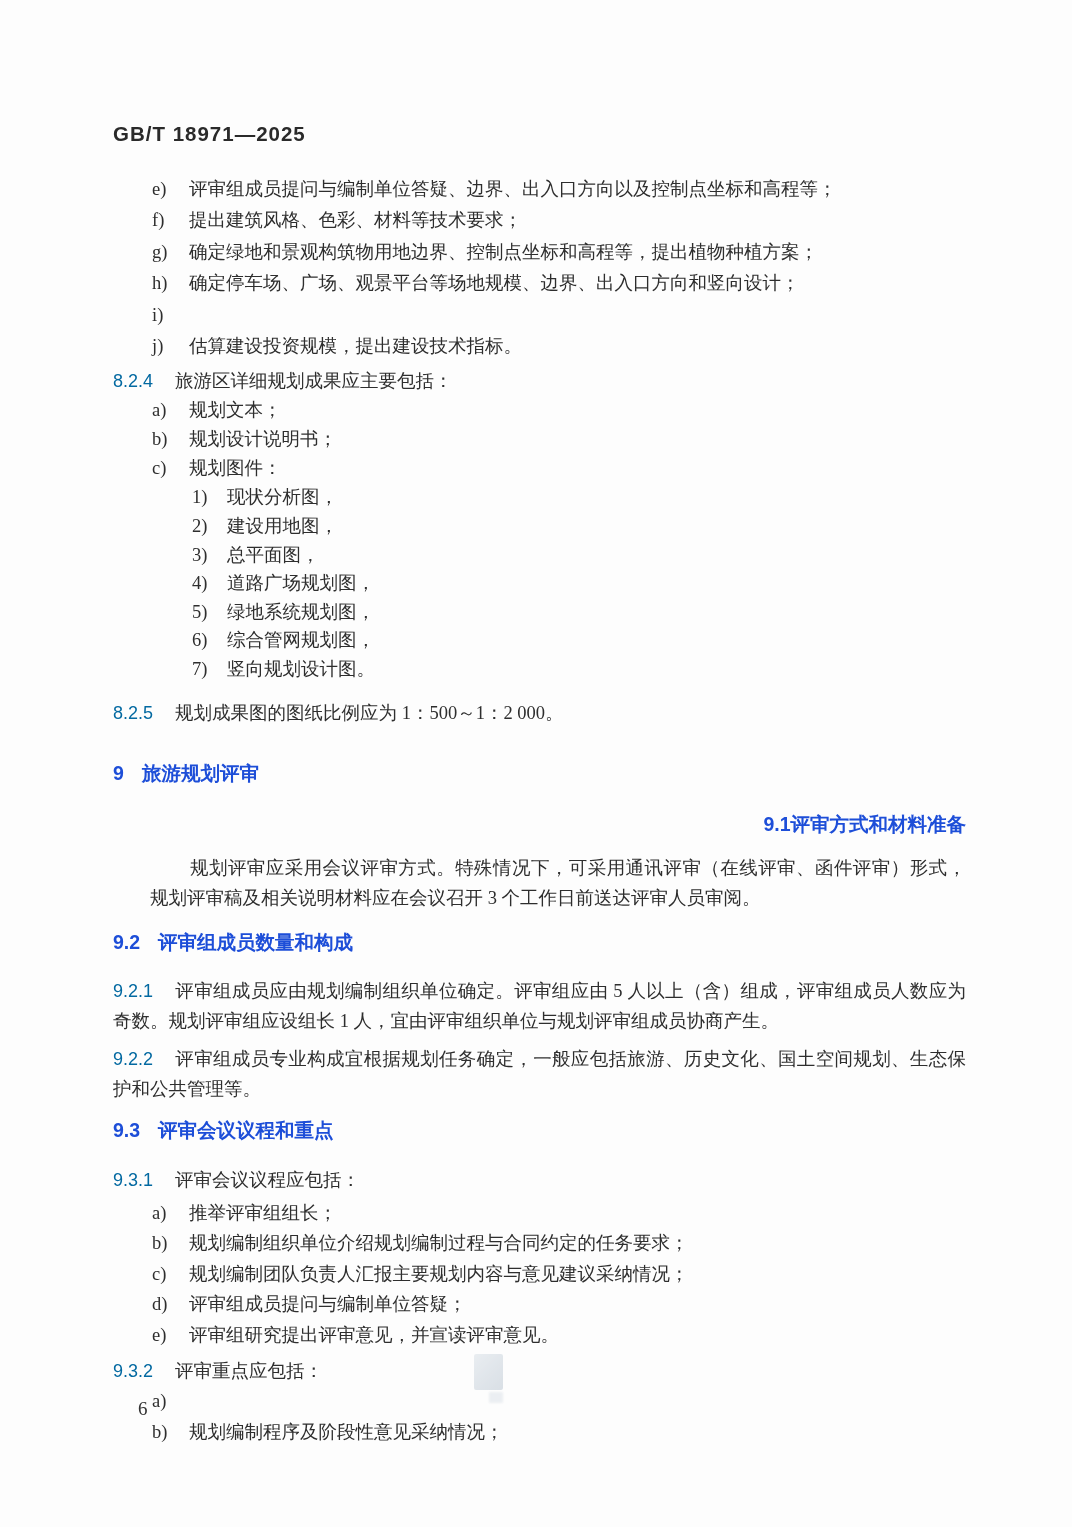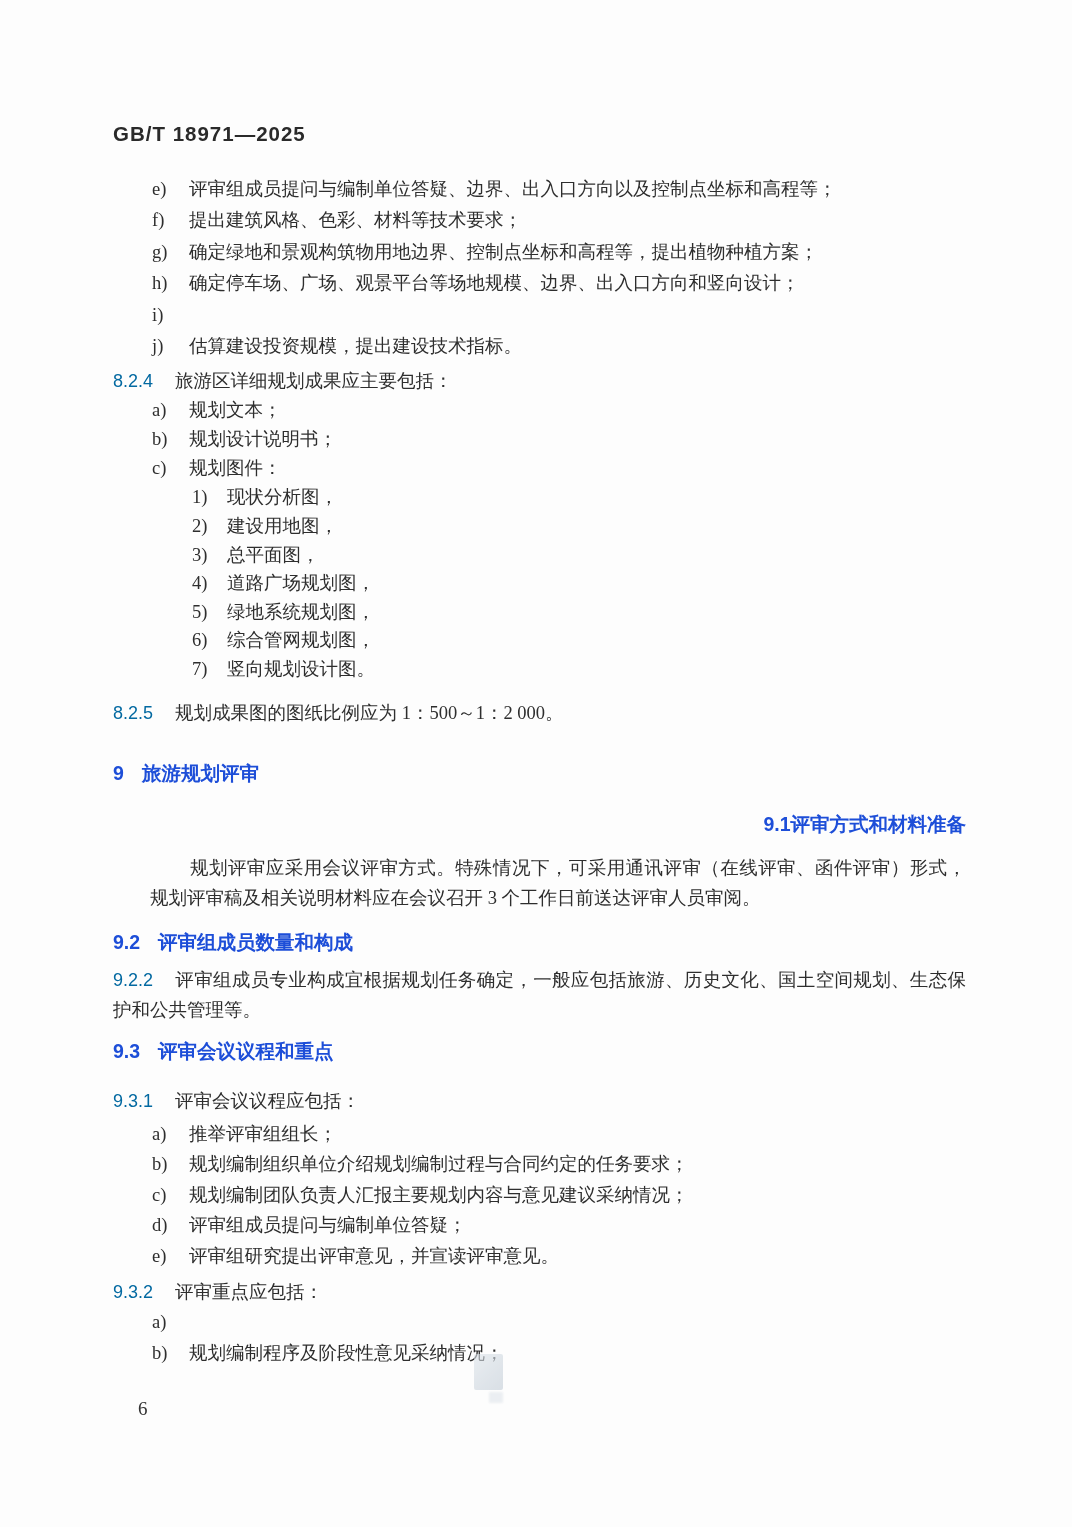--- a/index.html
+++ b/index.html
@@ -157,20 +157,21 @@
     <p class="clause mt-c825"><span class="num">8.2.5</span><span>规划成果图的图纸比例应为 1：500～1：2 000。</span></p>
 
     <p class="head lvl1 mt-h9"><span class="num">9</span><span>旅游规划评审</span></p>
 
     <p class="head lvl2 mt-h91"><span class="num">9.1</span><span>评审方式和材料准备</span></p>
 
     <p class="para mt-p91">规划评审应采用会议评审方式。特殊情况下，可采用通讯评审（在线评审、函件评审）形式，规划评审稿及相关说明材料应在会议召开 3 个工作日前送达评审人员审阅。</p>
 
     <p class="head lvl2 mt-h92"><span class="num">9.2</span><span>评审组成员数量和构成</span></p>
 
+    <p class="clause mt-c921"><span class="num">9.2.1</span><span>评审组成员应由规划编制组织单位确定。评审组应由 5 人以上（含）组成，评审组成员人数应为奇数。规划评审组应设组长 1 人，宜由评审组织单位与规划评审组成员协商产生。</span></p>
 
     <p class="clause"><span class="num">9.2.2</span><span>评审组成员专业构成宜根据规划任务确定，一般应包括旅游、历史文化、国土空间规划、生态保护和公共管理等。</span></p>
 
     <p class="head lvl2 mt-h93"><span class="num">9.3</span><span>评审会议议程和重点</span></p>
 
     <p class="clause mt-c931"><span class="num">9.3.1</span><span>评审会议议程应包括：</span></p>
 
     <div class="mt-l931">
       <div class="row li4">
           <span class="m">a)</span>

